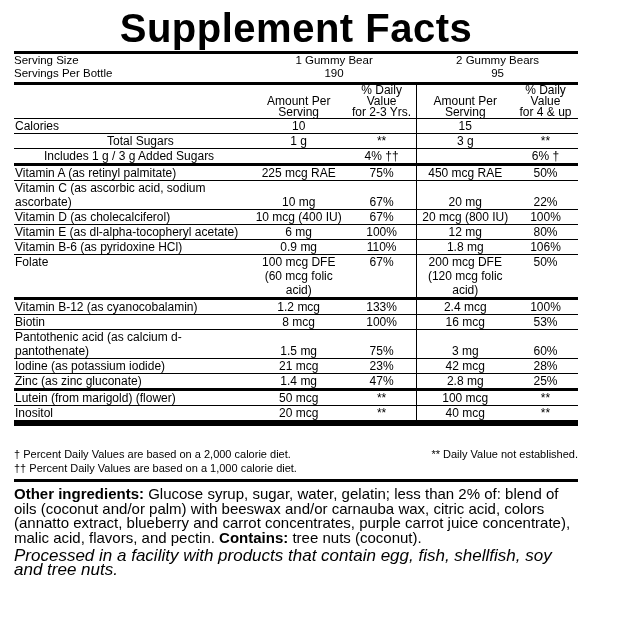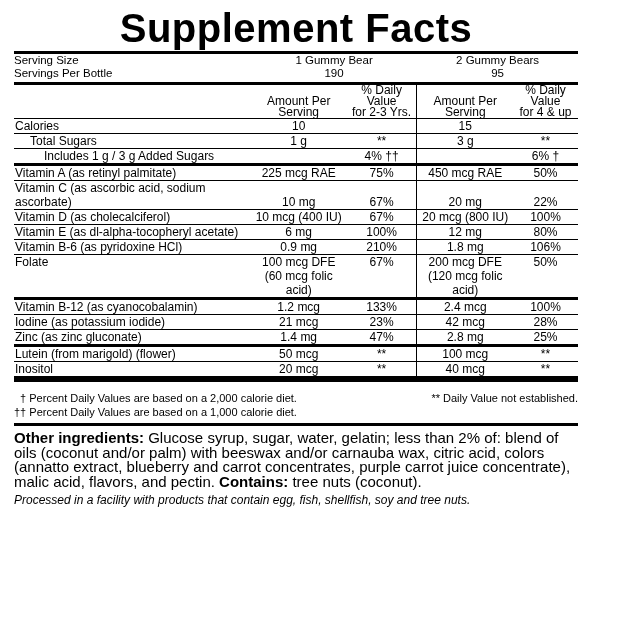--- a/index.html
+++ b/index.html
@@ -56,47 +56,46 @@
     padding-bottom: 1px;
   }
   .nutr td {
     border-top: 1px solid #000;
     padding-top: 2px;
     padding-bottom: 2px;
     font-size: 12px;
     line-height: 14px;
   }
   .nutr td.c-name { padding-left: 1px; }
-  .indent1 { padding-left: 16px !important; }
+  .indent1 { padding-left: 16px !important; text-align: center; }
   .indent2 { padding-left: 30px !important; margin-top: 36px; }
   .noborder td { border-top: none !important; padding-top: 0 !important; }
   .medtop td { border-top: 3px solid #000 !important; }
 
   
   .vdiv { border-left: 1px solid #000; }
 
   
   .foot {
     display: flex;
     justify-content: space-between;
     font-size: 11px;
     line-height: 14px;
-    padding-top: 9px;
-    text-align: right;
+    padding-top: 21px;
   }
   .foot-left p, .foot-right p { margin: 0; }
 
   .other {
     font-size: 15px;
     line-height: 14.5px;
     padding-top: 5px;
   }
   .other b { font-weight: bold; }
   .processed {
-    font-size: 12px;
+    font-size: 17px;
     font-style: italic;
     line-height: 14px;
     padding-top: 4px;
   }
 </style>
 </head>
 <body>
 
 <div id="panel">
 
@@ -196,21 +195,21 @@
         <tr class="nutr">
           <td class="c-name">Vitamin E (as dl-alpha-tocopheryl acetate)</td>
           <td class="c-amt">6 mg</td>
           <td class="c-dv">100%</td>
           <td class="c-amt vdiv">12 mg</td>
           <td class="c-dv">80%</td>
         </tr>
         <tr class="nutr">
           <td class="c-name">Vitamin B-6 (as pyridoxine HCl)</td>
           <td class="c-amt">0.9 mg</td>
-          <td class="c-dv">210%</td>
+          <td class="c-dv">110%</td>
           <td class="c-amt vdiv">1.8 mg</td>
           <td class="c-dv">106%</td>
         </tr>
         <tr class="nutr">
           <td class="c-name">Folate</td>
           <td class="c-amt">100 mcg DFE</td>
           <td class="c-dv">67%</td>
           <td class="c-amt vdiv">200 mcg DFE</td>
           <td class="c-dv">50%</td>
         </tr>
@@ -220,20 +219,34 @@
           <td class="c-dv"></td>
           <td class="c-amt vdiv">(120 mcg folic acid)</td>
           <td class="c-dv"></td>
         </tr>
         <tr class="nutr medtop">
           <td class="c-name">Vitamin B-12 (as cyanocobalamin)</td>
           <td class="c-amt">1.2 mcg</td>
           <td class="c-dv">133%</td>
           <td class="c-amt vdiv">2.4 mcg</td>
           <td class="c-dv">100%</td>
+        </tr>
+        <tr class="nutr">
+          <td class="c-name">Biotin</td>
+          <td class="c-amt">8 mcg</td>
+          <td class="c-dv">100%</td>
+          <td class="c-amt vdiv">16 mcg</td>
+          <td class="c-dv">53%</td>
+        </tr>
+        <tr class="nutr">
+          <td class="c-name">Pantothenic acid (as calcium d-pantothenate)</td>
+          <td class="c-amt">1.5 mg</td>
+          <td class="c-dv">75%</td>
+          <td class="c-amt vdiv">3 mg</td>
+          <td class="c-dv">60%</td>
         </tr>
         <tr class="nutr">
           <td class="c-name">Iodine (as potassium iodide)</td>
           <td class="c-amt">21 mcg</td>
           <td class="c-dv">23%</td>
           <td class="c-amt vdiv">42 mcg</td>
           <td class="c-dv">28%</td>
         </tr>
         <tr class="nutr">
           <td class="c-name">Zinc (as zinc gluconate)</td>

